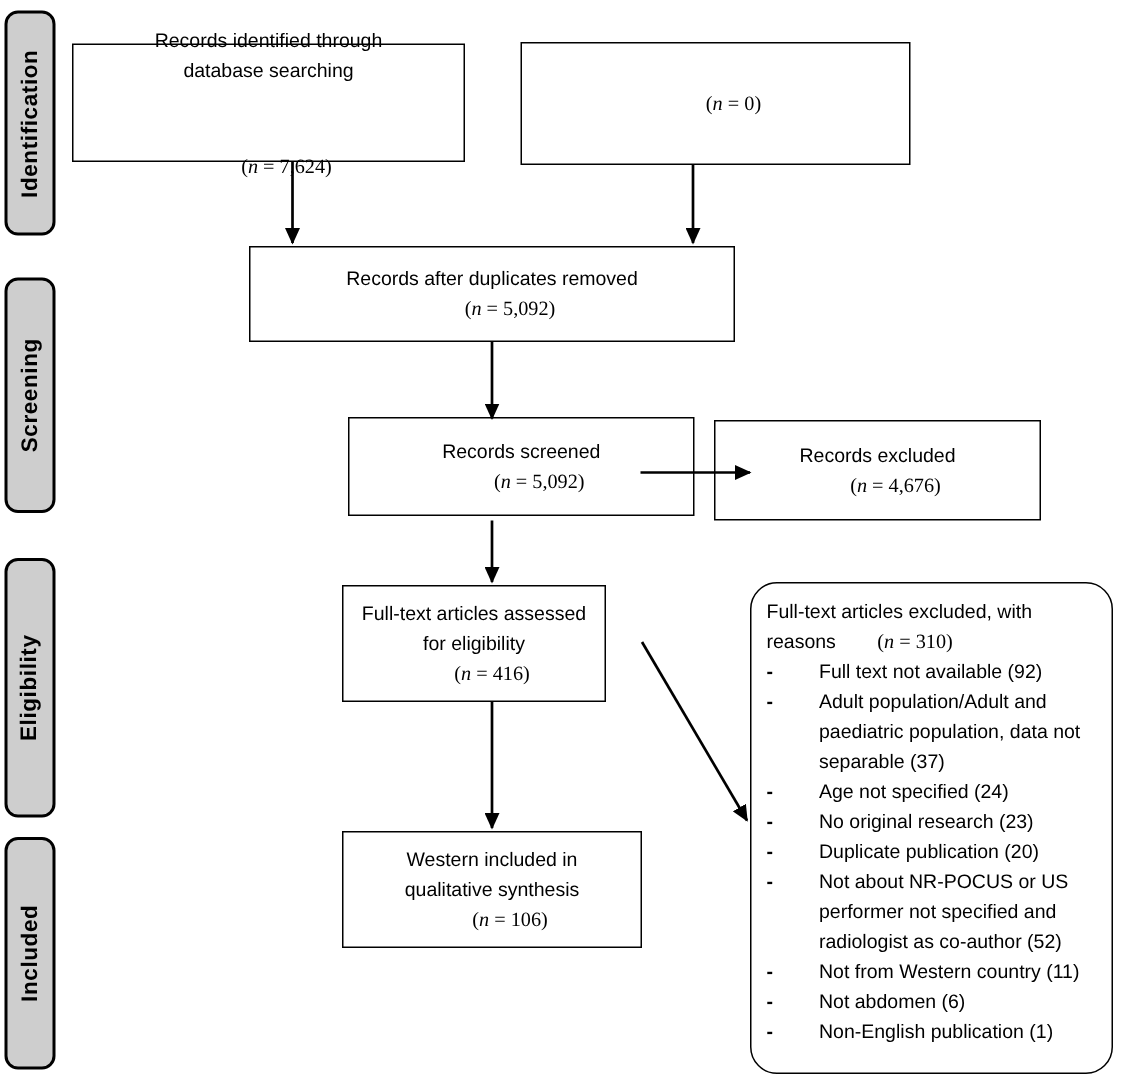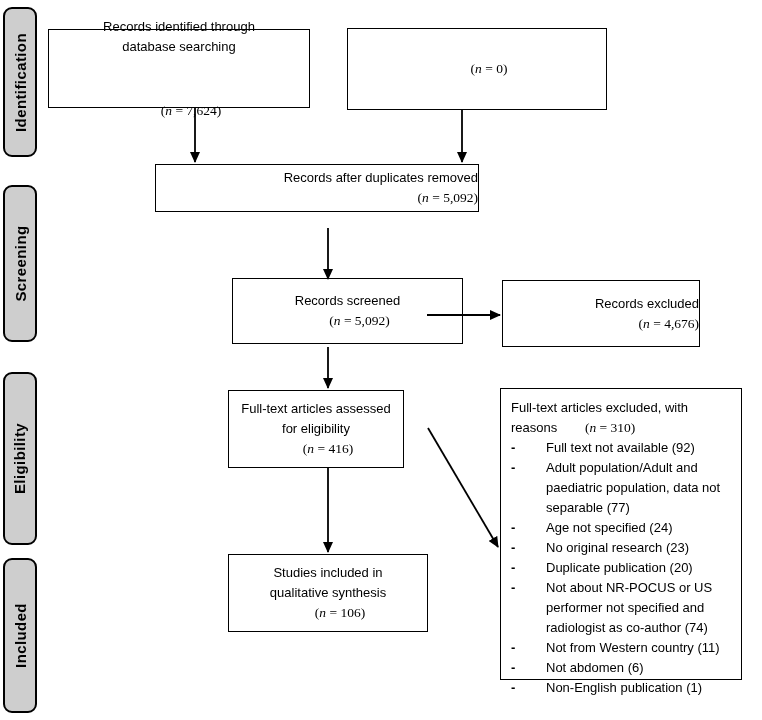--- a/index.html
+++ b/index.html
@@ -90,85 +90,85 @@
   <div class="fbox" style="left:48px;top:29px;width:262px;height:79px;gap:44px;">
     <span class="btext">Records identified through
 database searching</span>
     <span class="nstat">(<i>n</i> = 7,624)</span>
   </div>
 
   <div class="fbox" style="left:347px;top:28px;width:260px;height:82px;">
     <span class="nstat">(<i>n</i> = 0)</span>
   </div>
 
-  <div class="fbox" style="left:155px;top:164px;width:324px;height:48px;align-items:flex-end;">
+  <div class="fbox" style="left:166px;top:164px;width:324px;height:64px;">
     <span class="btext">Records after duplicates removed</span>
     <span class="nstat">(<i>n</i> = 5,092)</span>
   </div>
 
   <div class="fbox" style="left:232px;top:278px;width:231px;height:66px;">
     <span class="btext">Records screened</span>
     <span class="nstat">(<i>n</i> = 5,092)</span>
   </div>
 
-  <div class="fbox" style="left:502px;top:280px;width:198px;height:67px;align-items:flex-end;">
+  <div class="fbox" style="left:476px;top:280px;width:218px;height:67px;">
     <span class="btext">Records excluded</span>
     <span class="nstat">(<i>n</i> = 4,676)</span>
   </div>
 
   <div class="fbox" style="left:228px;top:390px;width:176px;height:78px;">
     <span class="btext">Full-text articles assessed
 for eligibility</span>
     <span class="nstat">(<i>n</i> = 416)</span>
   </div>
 
-  <div class="reasons" style="left:500px;top:388px;width:242px;height:292px;">
+  <div class="reasons" style="left:500px;top:388px;width:242px;height:328px;border-radius:18px;">
     <div class="rtitle"><span>Full-text articles excluded, with reasons</span> <span class="nstat">(<i>n</i> = 310)</span></div>
     <div>
         <div class="reason-item">
           <span class="dash">-</span>
           <span class="rtext">Full text not available (92)</span>
         </div>
         <div class="reason-item">
           <span class="dash">-</span>
-          <span class="rtext">Adult population/Adult and paediatric population, data not separable (77)</span>
+          <span class="rtext">Adult population/Adult and paediatric population, data not separable (37)</span>
         </div>
         <div class="reason-item">
           <span class="dash">-</span>
           <span class="rtext">Age not specified (24)</span>
         </div>
         <div class="reason-item">
           <span class="dash">-</span>
           <span class="rtext">No original research (23)</span>
         </div>
         <div class="reason-item">
           <span class="dash">-</span>
           <span class="rtext">Duplicate publication (20)</span>
         </div>
         <div class="reason-item">
           <span class="dash">-</span>
-          <span class="rtext">Not about NR-POCUS or US performer not specified and radiologist as co-author (74)</span>
+          <span class="rtext">Not about NR-POCUS or US performer not specified and radiologist as co-author (52)</span>
         </div>
         <div class="reason-item">
           <span class="dash">-</span>
           <span class="rtext">Not from Western country (11)</span>
         </div>
         <div class="reason-item">
           <span class="dash">-</span>
           <span class="rtext">Not abdomen (6)</span>
         </div>
         <div class="reason-item">
           <span class="dash">-</span>
           <span class="rtext">Non-English publication (1)</span>
         </div>
       </div>
   </div>
 
   <div class="fbox" style="left:228px;top:554px;width:200px;height:78px;">
-    <span class="btext">Studies included in
+    <span class="btext">Western included in
 qualitative synthesis</span>
     <span class="nstat">(<i>n</i> = 106)</span>
   </div>
 
   <svg class="arrows" width="762" height="720" viewBox="0 0 762 720">
     <defs>
       <marker id="ah" markerUnits="userSpaceOnUse" markerWidth="12" markerHeight="10" refX="10" refY="5" orient="auto">
         <path d="M0,0 L11,5 L0,10 z" fill="#000"></path>
       </marker>
     </defs>

